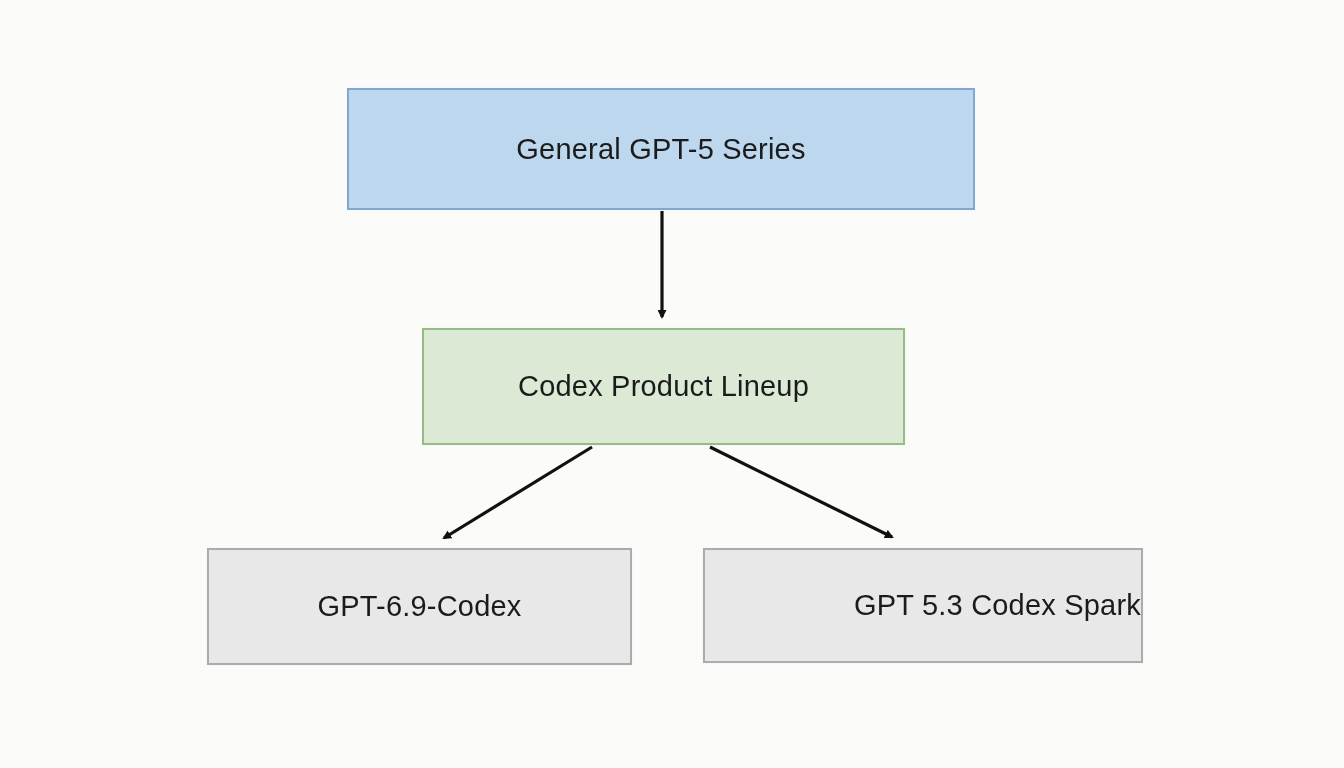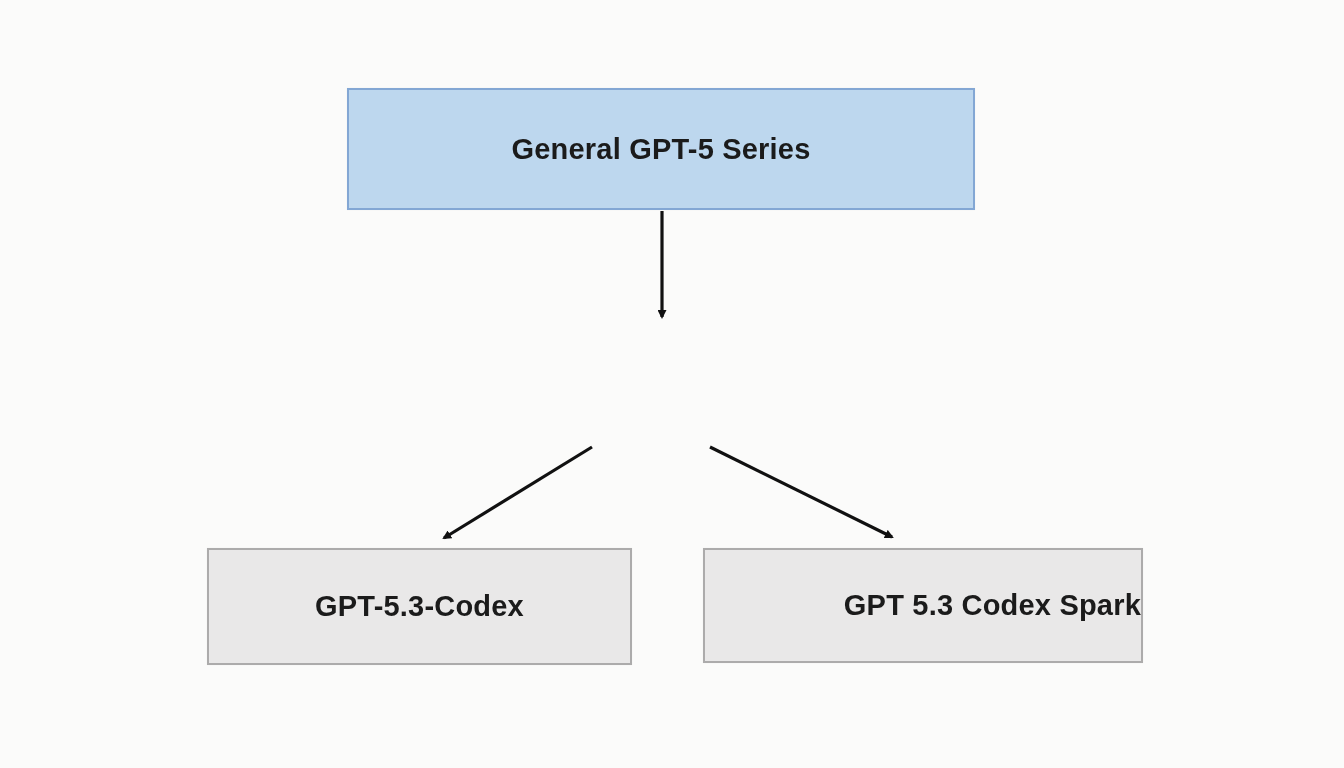--- a/index.html
+++ b/index.html
@@ -9,21 +9,20 @@
   body {
     font-family: "Liberation Sans", sans-serif;
     background: #ffffff;
   }
   .canvas {
     position: relative;
     width: 1344px;
     height: 768px;
     background: #fbfbfa;
     overflow: hidden;
-    font-weight: bold;
   }
   .node {
     position: absolute;
     display: flex;
     align-items: center;
     justify-content: center;
     box-sizing: border-box;
     border: 2px solid transparent;
     box-shadow: 0 0 1px rgba(0,0,0,0.08);
   }
@@ -58,22 +57,25 @@
     </defs>
     <line x1="662" y1="211" x2="662" y2="317" stroke="#111111" stroke-width="3.2" marker-end="url(#arrowhead)"></line>
     <line x1="592" y1="447" x2="444" y2="538" stroke="#111111" stroke-width="3.2" marker-end="url(#arrowhead)"></line>
     <line x1="710" y1="447" x2="892" y2="537" stroke="#111111" stroke-width="3.2" marker-end="url(#arrowhead)"></line>
   </svg>
 
   <div class="node" id="node-top" style="background: rgb(189, 215, 238); border-color: rgb(131, 167, 212);">
     <span class="node-label">General GPT-5 Series</span>
   </div>
 
+  <div class="node" id="node-mid" style="background: rgb(220, 234, 213); border-color: rgb(148, 189, 133);">
+    <span class="node-label">Codex Product Lineup</span>
+  </div>
 
   <div class="node" id="node-left" style="background: rgb(233, 232, 232); border-color: rgb(172, 171, 171);">
-    <span class="node-label">GPT-5.3-Codex</span>
+    <span class="node-label">GPT-6.9-Codex</span>
   </div>
 
   <div class="node" id="node-right" style="background: rgb(233, 232, 232); border-color: rgb(172, 171, 171); justify-content: flex-end;">
     <span class="node-label">GPT 5.3 Codex Spark</span>
   </div>
 
 </div>
 
 </body></html>

